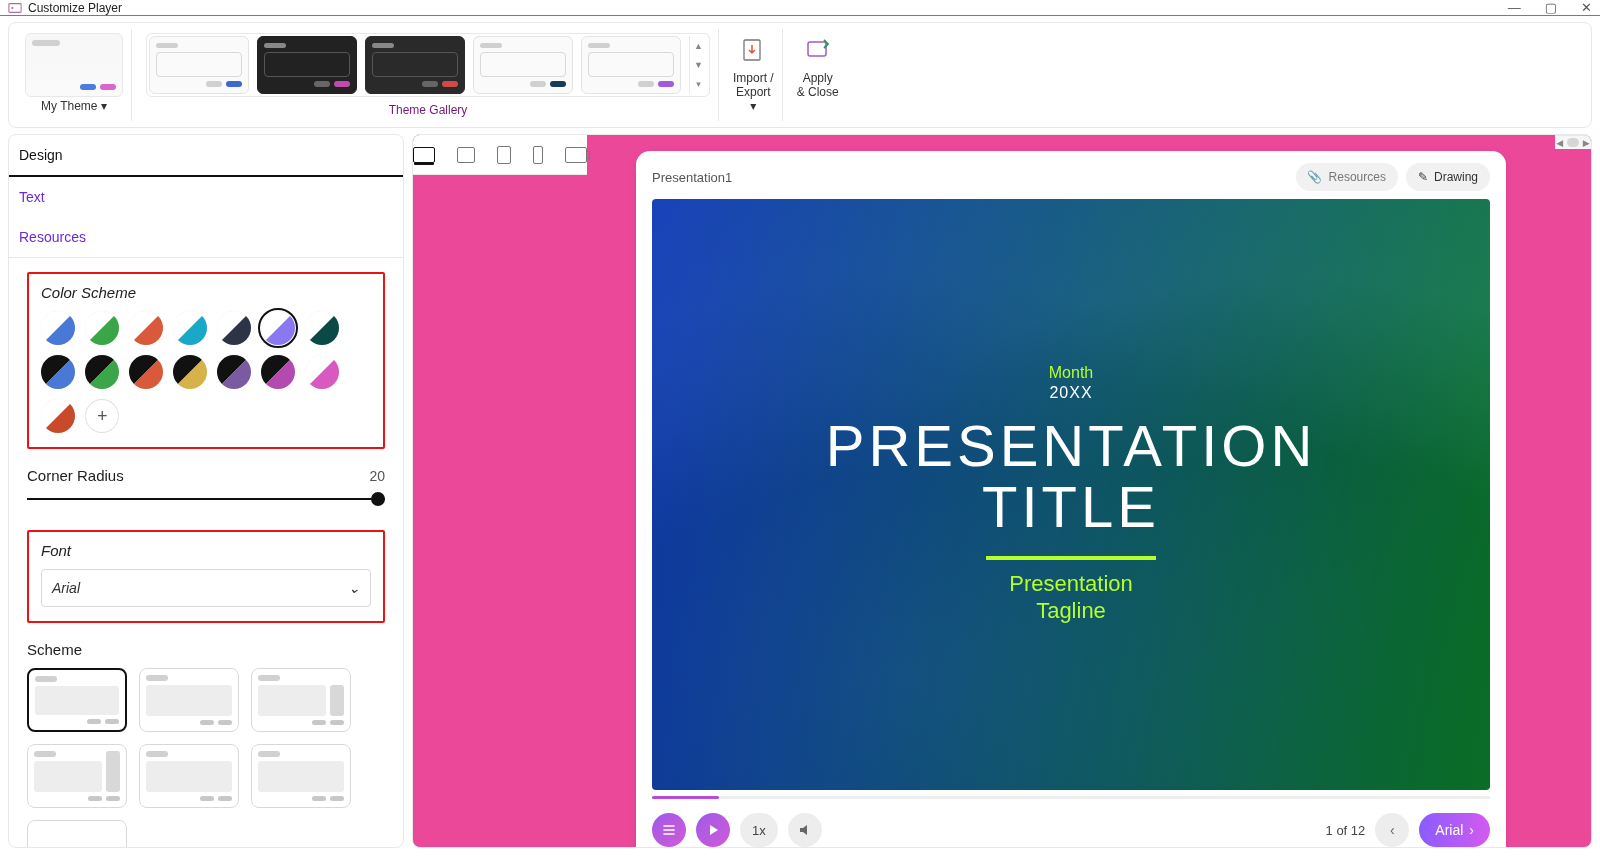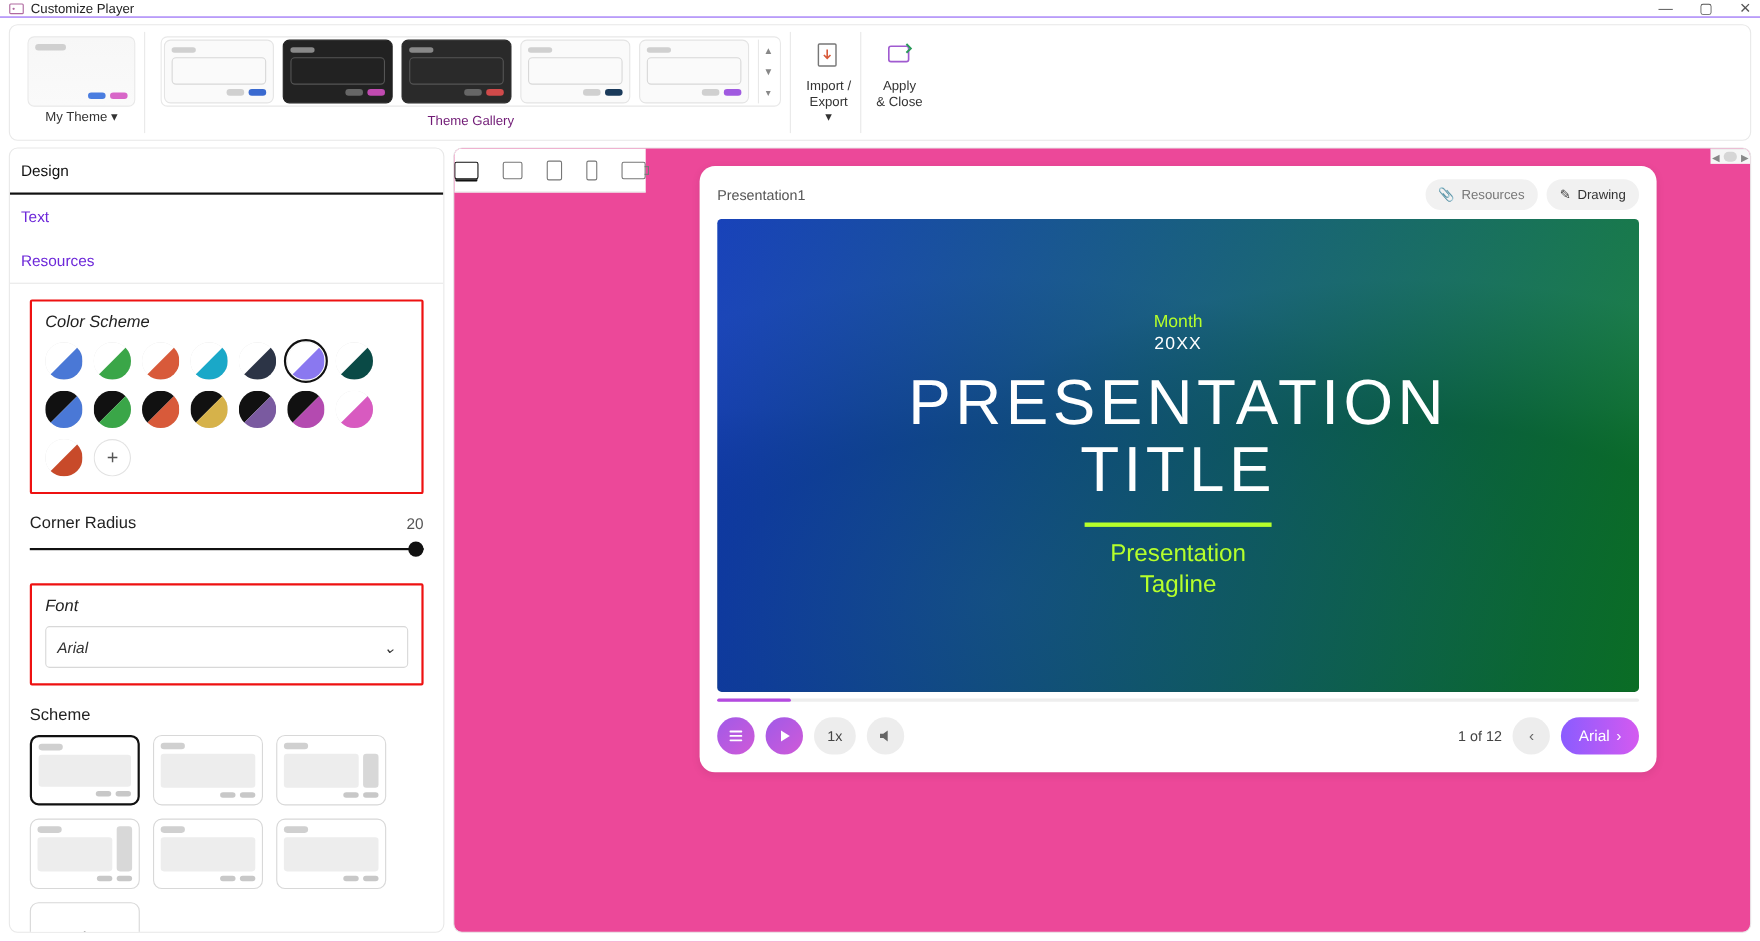--- a/index.html
+++ b/index.html
@@ -95,21 +95,21 @@
 .device-bar .dev.wide::after { content:""; position:absolute; right:-4px; top:3px; bottom:3px; width:3px; border:1.5px solid #777; border-left:none; }
 
 .preview-scroll { flex: 1; overflow: auto; padding: 16px; position: relative; }
 .player { width: 870px; margin: 0 auto; background: #fff; border-radius: 14px; box-shadow: 0 2px 8px rgba(0,0,0,.08); padding: 12px 0 16px; }
 .player-top { display: flex; align-items: center; padding: 0 16px 8px; }
 .player-top .ptitle { font-size: 13px; color: #555; }
 .player-top .spacer { flex: 1; }
 .chip { height: 28px; padding: 0 12px; border-radius: 14px; background: #f1f1f1; color: #777; font-size: 12px; display: inline-flex; align-items: center; gap: 6px; margin-left: 8px; cursor: pointer; }
 .chip.active { color: #333; }
 
-.slide { margin: 0 16px; height: 430px; border-radius: 4px; position: relative; overflow: hidden; background:
+.slide { margin: 0 16px; height: 591px; border-radius: 4px; position: relative; overflow: hidden; background:
   linear-gradient(100deg, rgba(10,50,180,.85), rgba(10,120,40,.85)),
   radial-gradient(ellipse at 30% 80%, #4a6b7a 0%, #2b4a5a 30%, transparent 60%),
   radial-gradient(ellipse at 75% 85%, #123a18 0%, #0a2a10 35%, transparent 60%),
   linear-gradient(#6aa0d8, #8fbce4 40%, #3a5a4a 60%, #1a3a2a);
   display: flex; flex-direction: column; align-items: center; justify-content: center; color: #fff; }
 .slide .month { color: #b6ff2b; font-size: 16px; font-weight: 500; }
 .slide .year { font-size: 16px; letter-spacing: 1px; margin-top: 2px; }
 .slide .bigtitle { font-size: 58px; letter-spacing: 4px; font-weight: 400; margin-top: 14px; text-align: center; line-height: 1.05; }
 .slide .rule { width: 170px; height: 4px; background: #b6ff2b; margin: 18px 0 10px; }
 .slide .tagline { color: #b6ff2b; font-size: 22px; text-align: center; line-height: 1.25; }

